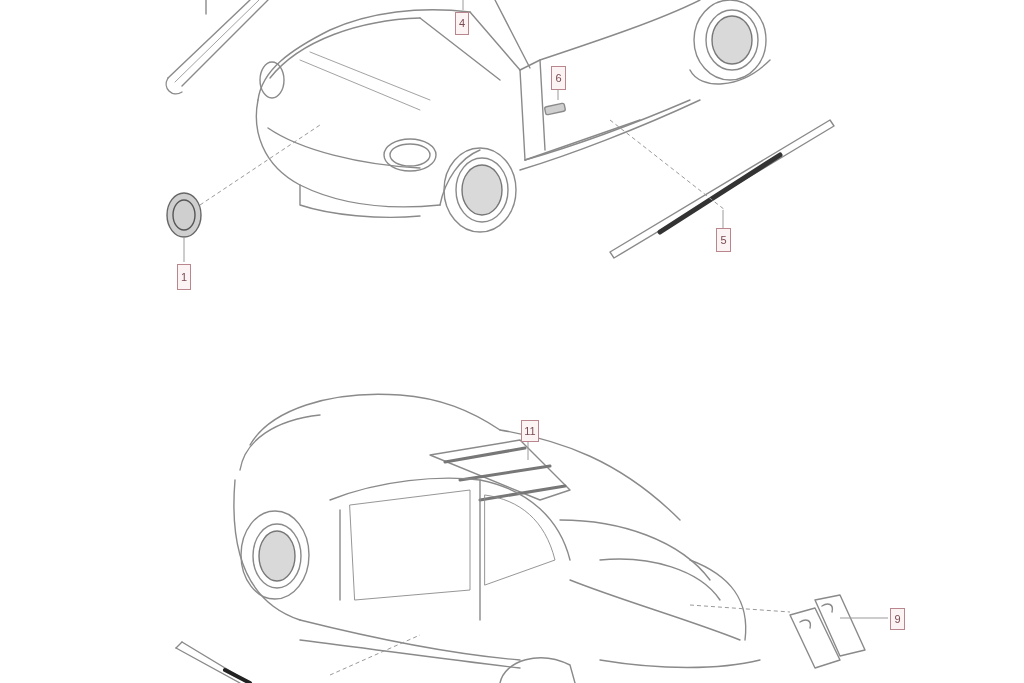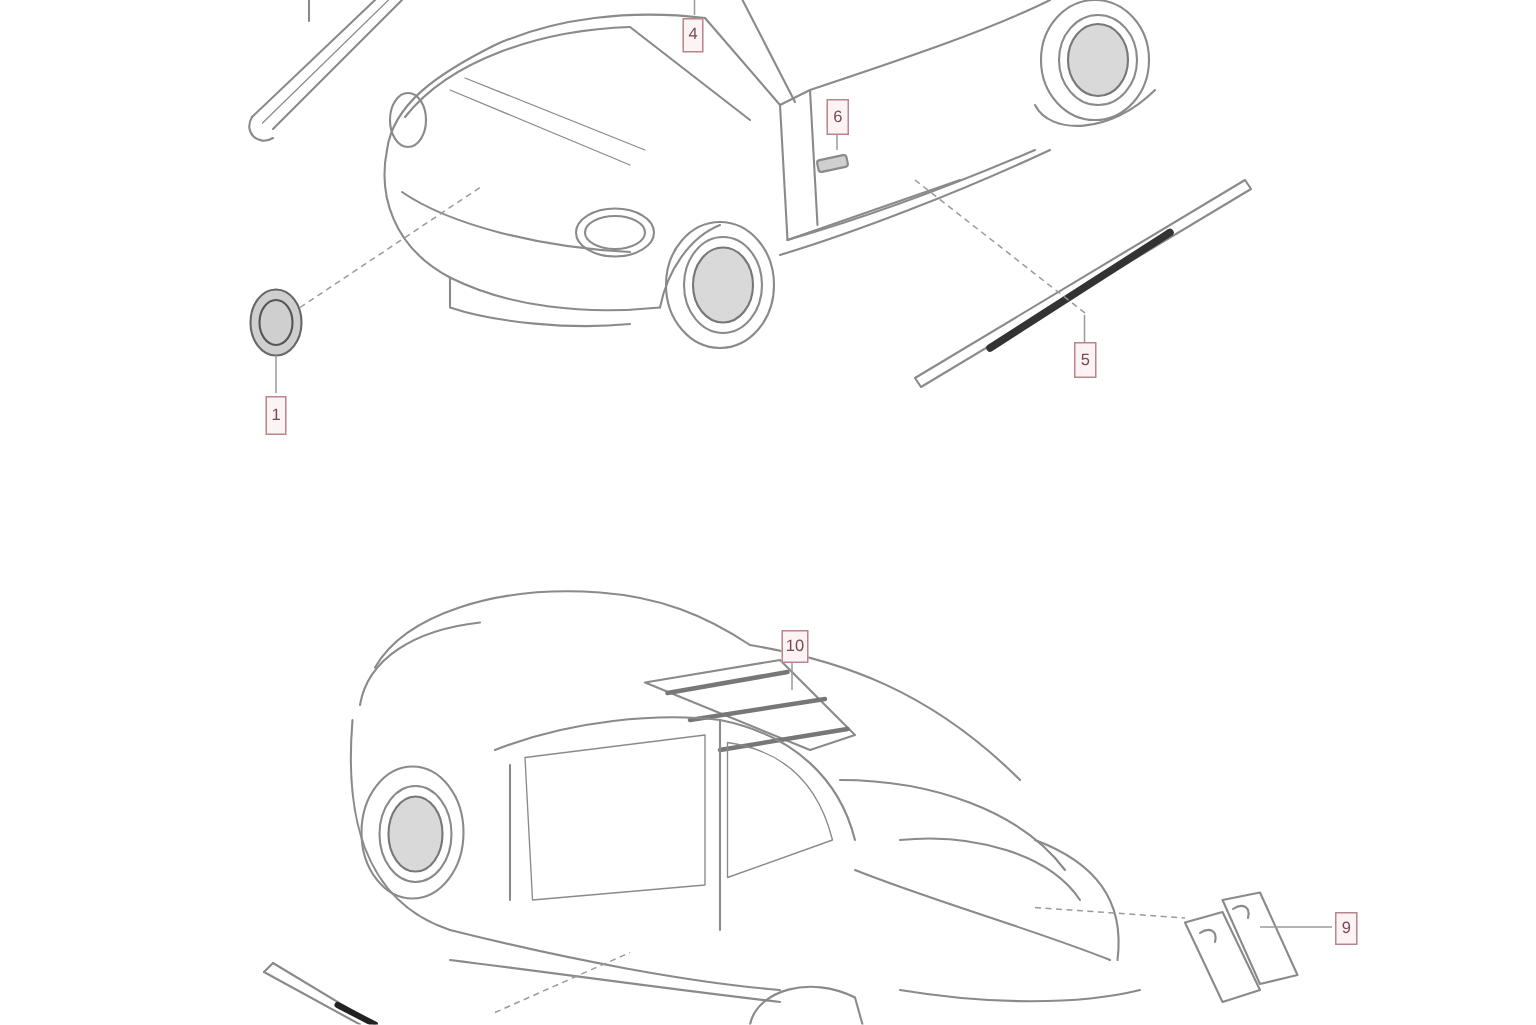--- a/index.html
+++ b/index.html
@@ -145,14 +145,14 @@
 <div class="callout" style="left:716px;top:228px;width:13px;height:22px;">
     <span>5</span>
   </div>
 <div class="callout" style="left:551px;top:66px;width:13px;height:22px;">
     <span>6</span>
   </div>
 <div class="callout" style="left:890px;top:608px;width:13px;height:20px;">
     <span>9</span>
   </div>
 <div class="callout" style="left:521px;top:420px;width:16px;height:20px;">
-    <span>10</span>
+    <span>11</span>
   </div>
 
 </body></html>

